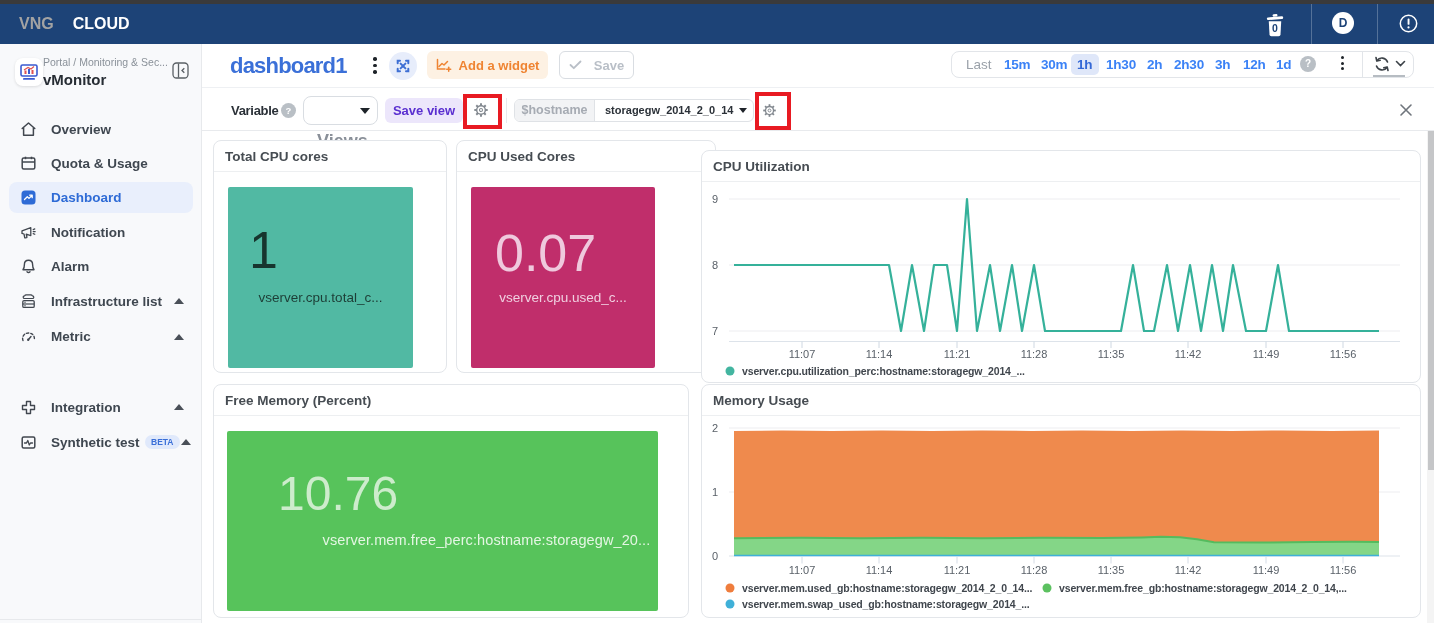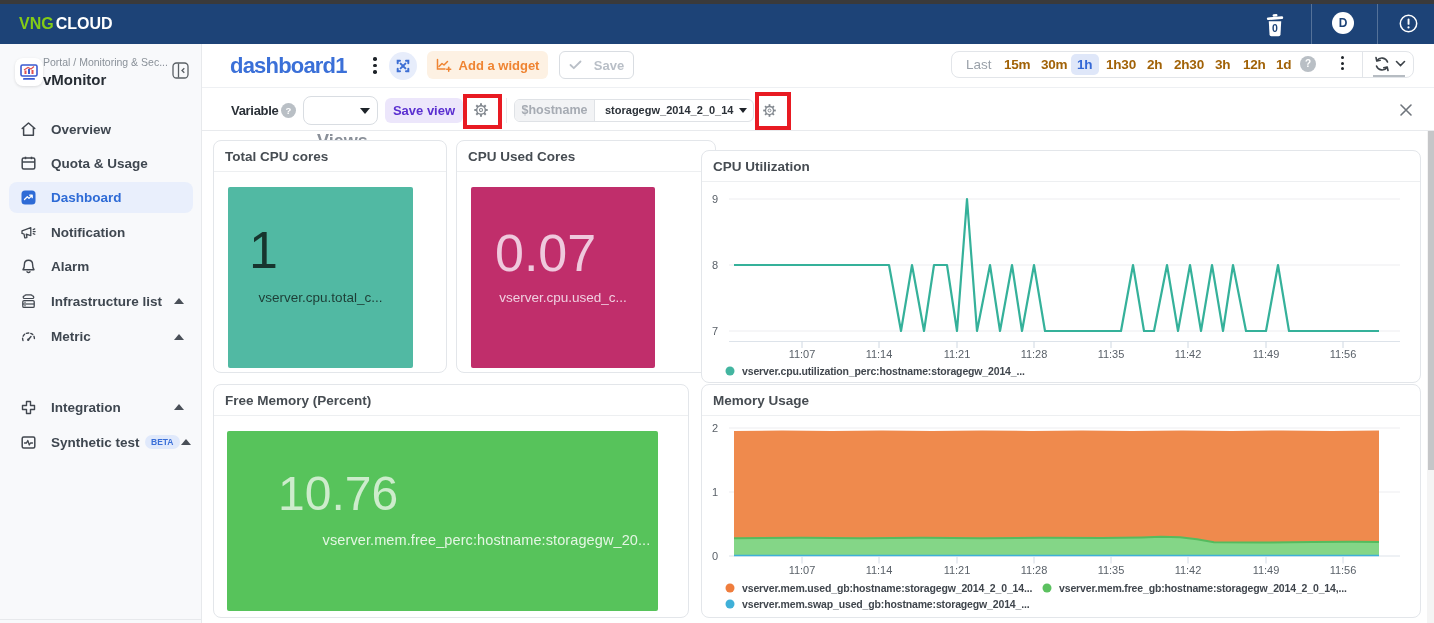--- a/index.html
+++ b/index.html
@@ -10,29 +10,29 @@
 #sidebar { left:0; top:44px; width:202px; height:579px; background:#f8f9fb; border-right:1px solid #e7e9ec; }
 #main { left:202px; top:44px; width:1232px; height:579px; background:#fff; }
 .card { position:absolute; background:#fff; border:1px solid #e3e6ea; border-radius:8px; }
 .cardtitle { height:31px; line-height:31px; padding-left:11px; font-size:13.5px; font-weight:bold; color:#464c52; border-bottom:1px solid #edeff1; }
 .menuitem { position:absolute; left:0; width:202px; height:30px; display:flex; align-items:center; }
 .menuitem .mi-icon { position:absolute; left:20px; width:17px; height:17px; }
 .menuitem .mi-label { position:absolute; left:51px; font-size:13.5px; font-weight:600; color:#3f4750; white-space:nowrap; }
 .menuitem .mi-arrow { position:absolute; left:174px; width:0; height:0; border-left:5px solid transparent; border-right:5px solid transparent; border-bottom:6px solid #4a5058; }
 .bigval { position:absolute; line-height:1; font-weight:400; letter-spacing:0px; }
 .biglabel { position:absolute; width:100%; text-align:center; font-size:13.5px; }
-.tsel { top:13px; font-size:13.5px; font-weight:600; color:#a16207; letter-spacing:-0.2px; }
+.tsel { top:13px; font-size:13.5px; font-weight:600; color:#3b82f6; letter-spacing:-0.2px; }
 .legend { font-family:"Liberation Sans", sans-serif; font-size:10.5px; font-weight:600; letter-spacing:-0.15px; fill:#40464d; }
 </style>
 </head>
 <body>
 <div class="abs" id="topstrip"></div>
 <div class="abs" id="navbar">
   <div class="abs" style="left:19px; top:11px; font-size:16px; font-weight:bold; letter-spacing:0px;">
-    <span style="color:#84cc16; margin-right:2px;">VNG</span><span style="color:#fff;">CLOUD</span>
+    <span style="color:#a3a3a3; margin-right:19px;">VNG</span><span style="color:#fff;">CLOUD</span>
   </div>
 
   <svg class="abs" style="left:1264px; top:9px;" width="22" height="25" viewBox="0 0 22 25">
     <rect x="8.5" y="1.2" width="5" height="2.4" rx="1.2" fill="#fff" transform="rotate(-5 11 2.4)"></rect>
     <rect x="2.8" y="3.8" width="16.4" height="2.7" rx="1.35" fill="#fff" transform="rotate(-5 11 5)"></rect>
     <path d="M4.8 8.2 L17.2 8.2 L16.5 21.5 Q16.4 23.3 14.6 23.3 L7.4 23.3 Q5.6 23.3 5.5 21.5 Z" fill="#fff"></path>
     <text x="11" y="19" font-size="10.5" font-weight="bold" fill="#1d4377" text-anchor="middle" font-family="Liberation Sans, sans-serif">0</text>
   </svg>
   <div class="abs" style="left:1311px; top:0; width:1px; height:40px; background:rgba(255,255,255,0.25);"></div>
   <div class="abs" style="left:1332px; top:8px; width:22px; height:22px; border-radius:50%; background:#fff; text-align:center; line-height:22px; font-size:12px; font-weight:bold; color:#1d4377;">D</div>

